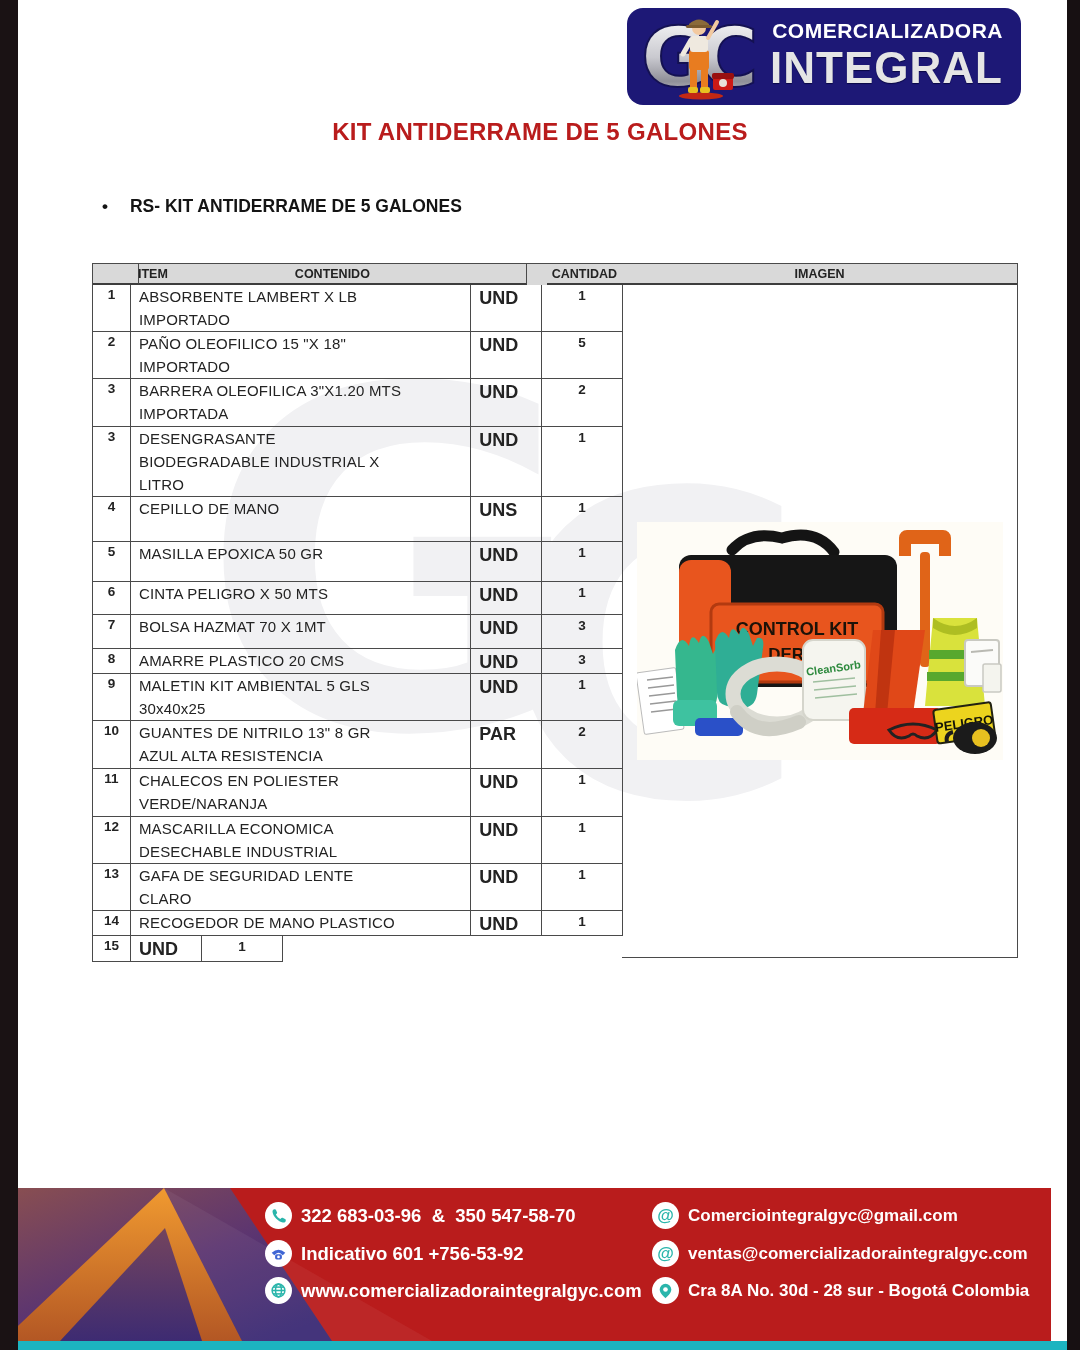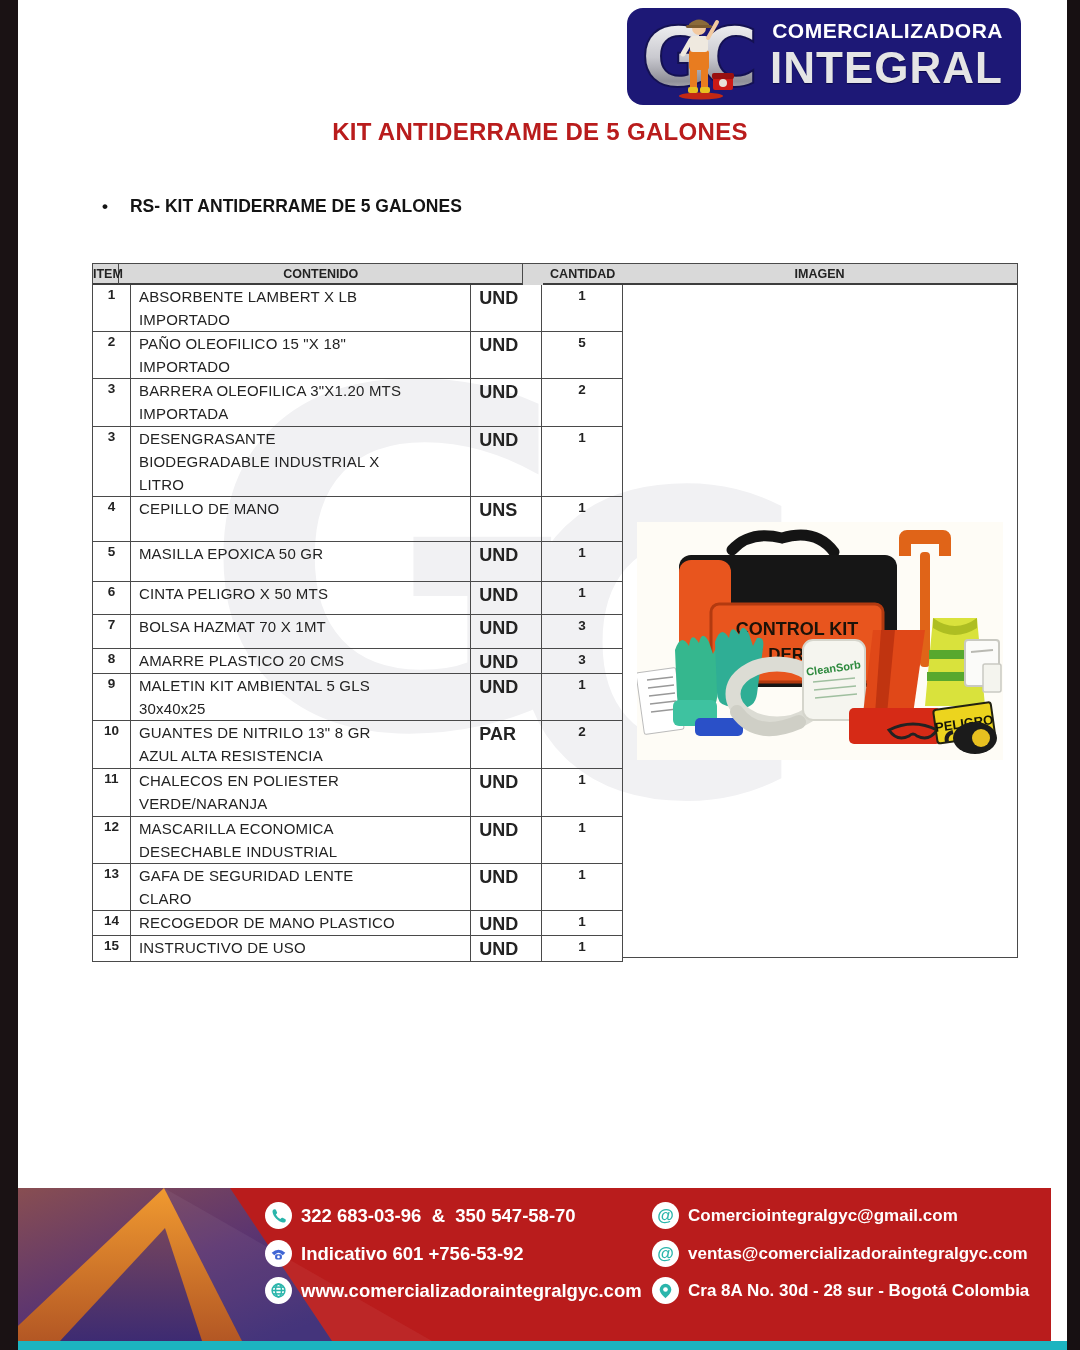--- a/index.html
+++ b/index.html
@@ -33,21 +33,21 @@
   .bullet-line { position:absolute; left:102px; top:196px; font-size:17.5px; font-weight:bold;
                  color:#141414; z-index:2; display:flex; align-items:center; }
   .bullet-dot { font-size:17px; margin-right:22px; }
 
   
   .items { position:absolute; left:92px; top:263px; width:531px; z-index:2;
            border-left:1px solid #4a4a4a; border-top:1px solid #4a4a4a; font-size:15px; color:#232323; }
   .thead { display:flex; background:#d9d9d9; font-weight:bold; font-size:12.5px; }
   .thead > div { height:21px; line-height:20px; text-align:center;
                  border-right:1px solid #4a4a4a; border-bottom:2px solid #3d3d3d; }
-  .th-item { width:26px; } .th-cont { width:412px; } .th-cant { width:81px;margin-left:20px; }
+  .th-item { width:26px;padding-left:45px; } .th-cont { width:412px; } .th-cant { width:81px;margin-left:20px; }
   .trow { display:flex; }
   .tcell { border-right:1px solid #4a4a4a; border-bottom:1px solid #4a4a4a; }
   .tc-item { width:38px; text-align:center; font-weight:bold; font-size:13.5px; padding-top:2px; }
   .tc-desc { width:341px; padding:0 4px 0 8px; line-height:23px; white-space:pre-line; letter-spacing:0.2px; }
   .tc-unit { width:71px; font-weight:bold; font-size:18px; padding:3px 0 0 8px; }
   .tc-qty  { width:81px; text-align:center; font-weight:bold; font-size:13.5px; padding-top:3px; }
   .trow:nth-child(1) .tcell{min-height:47px} .trow:nth-child(2) .tcell{min-height:47px}
   .trow:nth-child(3) .tcell{min-height:48px} .trow:nth-child(4) .tcell{min-height:68px}
   .trow:nth-child(5) .tcell{min-height:45px} .trow:nth-child(6) .tcell{min-height:40px}
   .trow:nth-child(7) .tcell{min-height:33px} .trow:nth-child(8) .tcell{min-height:34px}
@@ -235,21 +235,20 @@
         <div class="tcell tc-qty">1</div>
       </div>
       <div class="trow">
         <div class="tcell tc-item">14</div>
         <div class="tcell tc-desc">RECOGEDOR DE MANO PLASTICO</div>
         <div class="tcell tc-unit">UND</div>
         <div class="tcell tc-qty">1</div>
       </div>
       <div class="trow">
         <div class="tcell tc-item">15</div>
-        <div class="tcell tc-desc">INSTRUCTIVO DE USO</div>
         <div class="tcell tc-unit">UND</div>
         <div class="tcell tc-qty">1</div>
       </div>
     </div>
 </div>
 
 <div class="imgcol">
   <div class="imghead">IMAGEN</div>
   <div class="product-photo">
     <svg width="366" height="238" viewBox="0 0 366 238">

